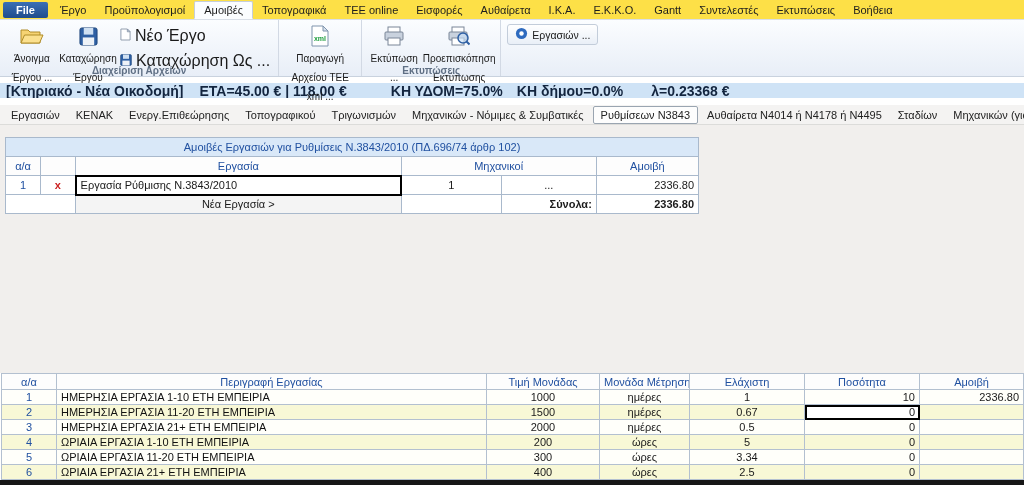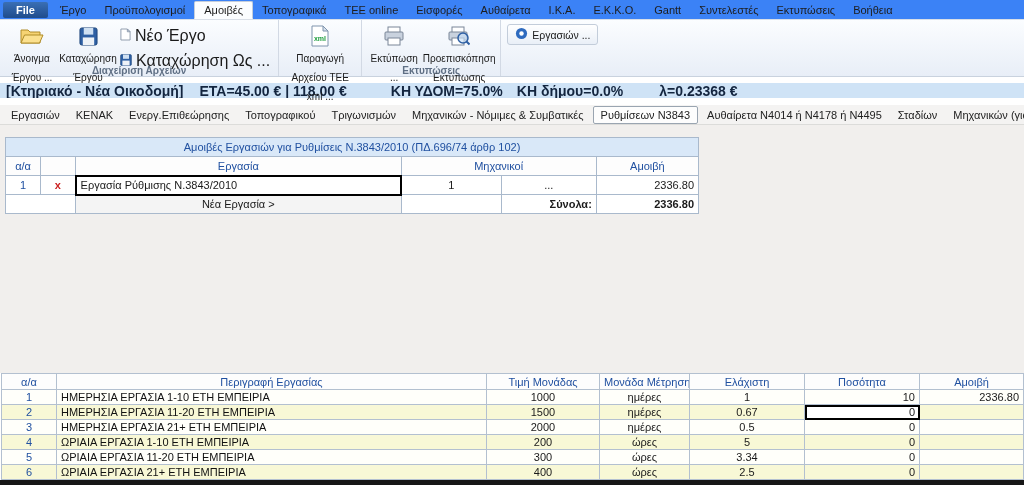--- a/index.html
+++ b/index.html
@@ -1,21 +1,21 @@
 <!DOCTYPE html>
 <html><head>
 <meta charset="utf-8">
 <style>
   * { box-sizing: border-box; margin: 0; padding: 0; }
   html,body { width:1024px; height:485px; overflow:hidden; }
   body { font-family:"Liberation Sans", sans-serif; font-size:11px; color:#1a1a1a; background:#fff; }
   .app { width:1024px; height:485px; display:flex; flex-direction:column; overflow:hidden; }
 
   
-  .ribbon-tabs { height:20px; display:flex; align-items:center; background:#3b82f6; border-bottom:1px solid #d9dfe8; }
+  .ribbon-tabs { height:20px; display:flex; align-items:center; background:#fde047; border-bottom:1px solid #d9dfe8; }
   .file-tab { background:linear-gradient(#3a6fb5,#1f4c8c); color:#fff; padding:2px 13px; border-radius:2px; margin:1px 3px; font-weight:bold; cursor:default; }
   .rtab { padding:2px 9px; white-space:nowrap; color:#1d1d1d; cursor:default; }
   .rtab.active { background:#fbfdff; border:1px solid #c5cedb; border-bottom:1px solid #fbfdff; border-radius:2px 2px 0 0; }
 
   
   .ribbon-body { height:57px; background:linear-gradient(#fbfdff,#e8eef7); border-bottom:1px solid #c9d2de; display:flex; align-items:stretch; }
   .rgroup { position:relative; display:flex; align-items:flex-start; padding:2px 4px 12px 4px; border-right:1px solid #d2d9e4; }
   .rgroup.nolabel { padding-bottom:2px; }
   .group-label { position:absolute; left:0; bottom:0; width:100%; text-align:center; font-size:10px; color:#5f6f84; white-space:nowrap;font-weight:bold; }
   .big-btn { width:56px; display:flex; flex-direction:column; align-items:center; text-align:center; font-size:10px; line-height:19px; padding:2px 1px; border:1px solid transparent; border-radius:2px; cursor:default; }
@@ -27,21 +27,21 @@
   .settings-btn { display:flex; align-items:center; gap:4px; font-size:10.5px; white-space:nowrap; padding:2px 7px; border:1px solid #c3cdda; border-radius:3px; background:linear-gradient(#ffffff,#e9eff7); cursor:default; }
 
   
   .gap1 { height:6px; background:#fff; }
   .status-bar { height:15px; background:#cfe3f6; display:flex; align-items:center; font-weight:bold; color:#13253f; font-size:14px; }
   .status-bar span { white-space:nowrap; }
   .st-project { margin-left:6px; }
   .st-eta { margin-left:16px; }
   .st-ydom { margin-left:44px; }
   .st-dimou { margin-left:14px; }
-  .st-lambda { margin-left:36px; }
+  .st-lambda { margin-left:28px; }
   .gap2 { height:7px; background:#fff; }
 
   
   .view-tabs { height:19px; display:flex; align-items:center; gap:2px; padding-left:4px; background:#f4f3f2; font-size:11px; color:#222; }
   .vtab { padding:2px 7px; white-space:nowrap; cursor:default; }
   .vtab.active { background:#fdfdfd; border:1px solid #9aa5b1; border-radius:2px; }
 
   
   .content { flex:1; background:#f1efed; border-top:1px solid #dcdcda; overflow:hidden; position:relative; }
 

